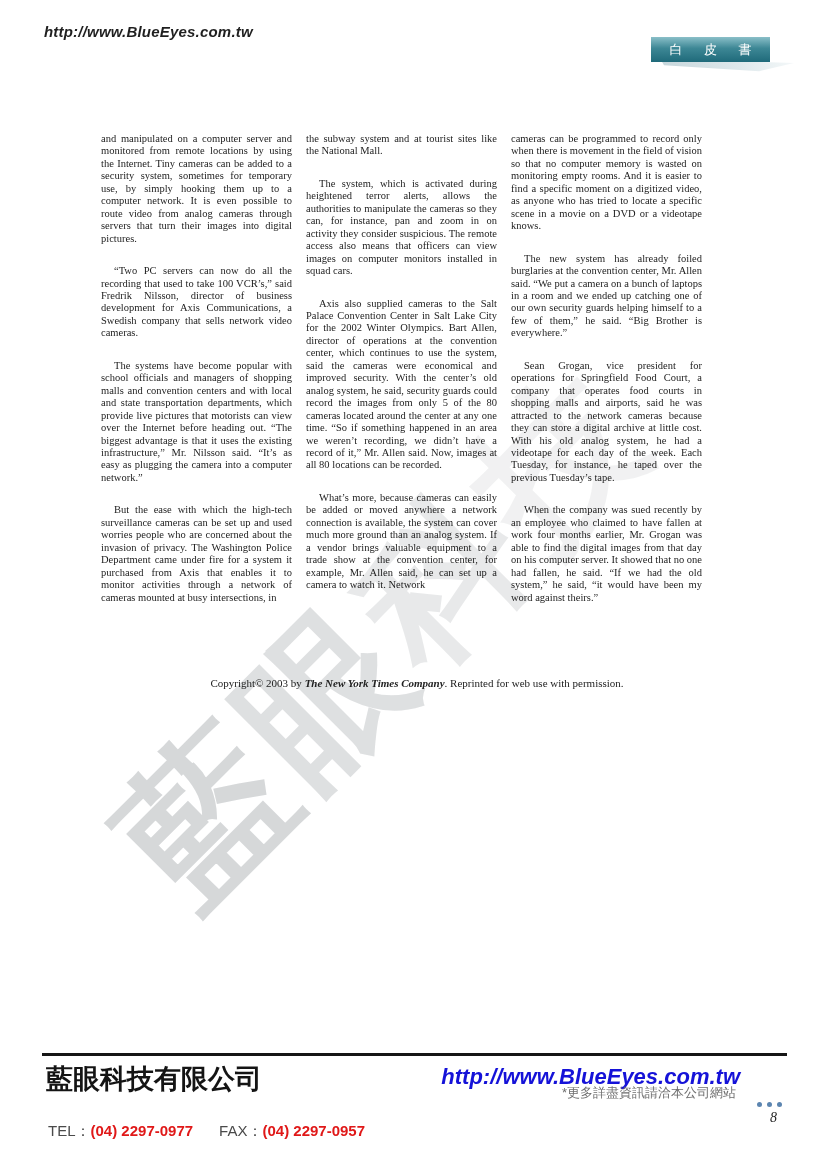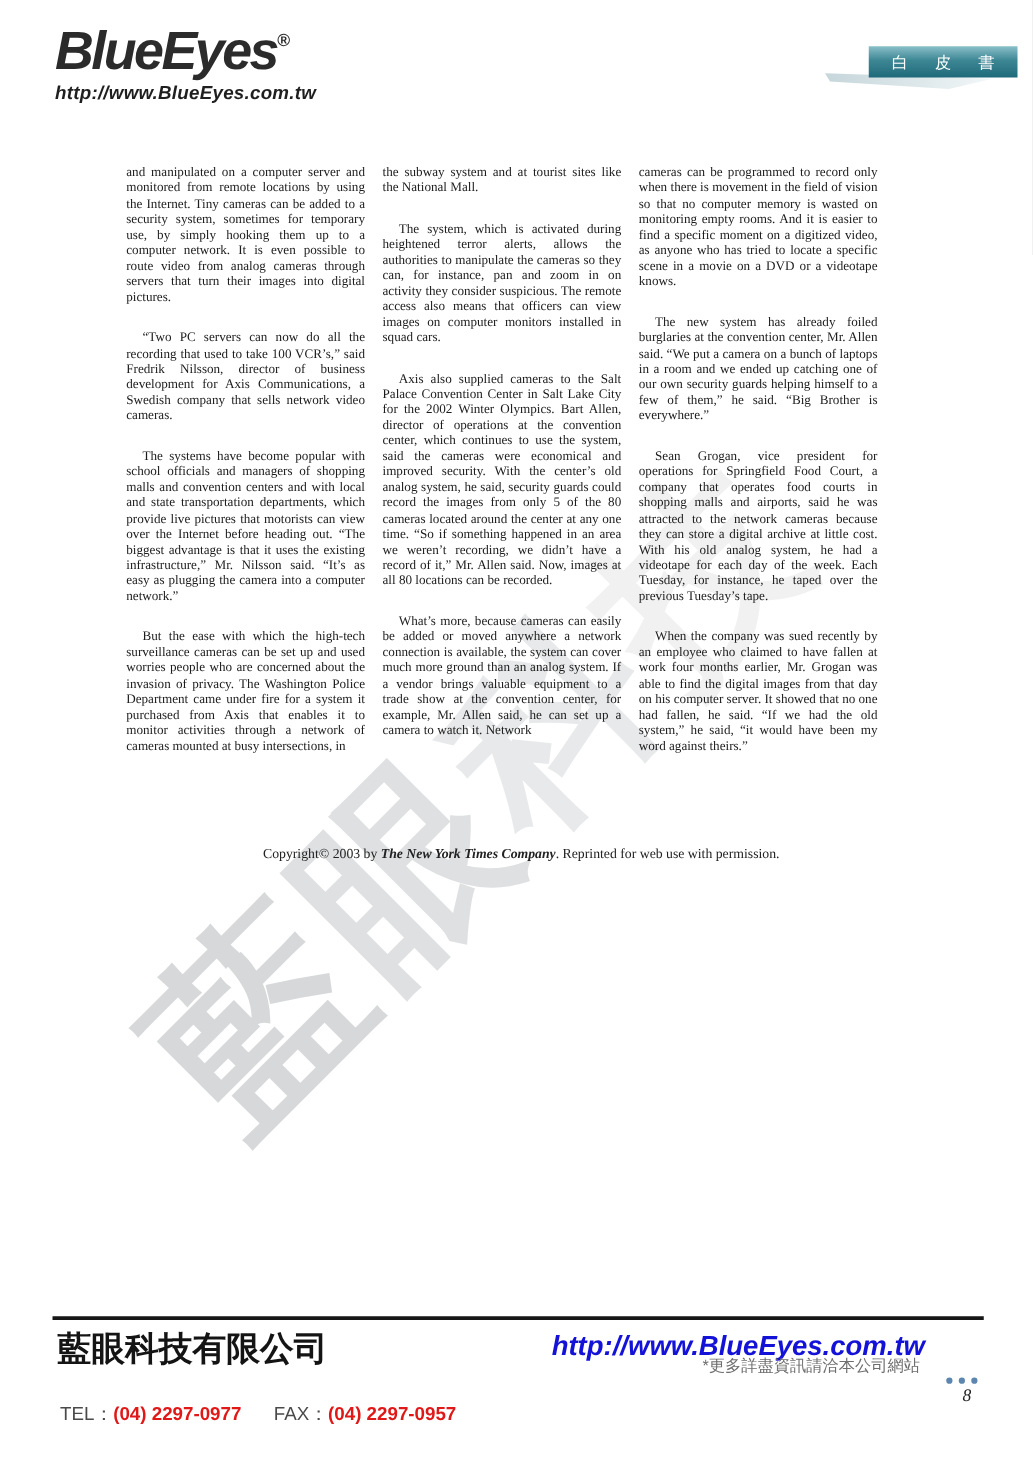--- a/index.html
+++ b/index.html
@@ -16,21 +16,21 @@
     font-size:43px; letter-spacing:-2px; color:#2b2b2b; line-height:1;
   }
   .logo-reg { font-size:14px; vertical-align:18px; letter-spacing:0; font-weight:700; }
   .logo-url {
     font-family:"Liberation Sans", sans-serif; font-style:italic; font-weight:700;
     font-size:15px; color:#1f1f1f; margin-top:3px; letter-spacing:0.2px;
   }
   .badge {
     position:absolute; left:651px; top:37px; width:119px; height:25px;
     background:linear-gradient(180deg,#8abfc8 0%, #3d8795 45%, #1f6a7a 100%);
-    display:flex; align-items:center; justify-content:center; z-index:2;margin-left:44px;
+    display:flex; align-items:center; justify-content:center; z-index:2;
   }
   .badge-label {
     color:#ffffff; font-size:13px; letter-spacing:9px; text-indent:9px;
     font-family:"Liberation Sans", sans-serif;
   }
   .badge-swoosh {
     position:absolute; left:660px; top:57px; width:134px; height:15px; z-index:1;
     background:linear-gradient(95deg,#c6d6db 0%, #dfe9ec 60%, #f4f8f9 100%);
     clip-path:polygon(0 10%, 100% 40%, 74% 95%, 3% 55%);
   }
@@ -93,21 +93,20 @@
   }
 </style>
 </head>
 <body>
 
 <div class="page">
 
   <div class="watermark"><span>藍</span><span>眼</span><span>科</span><span>技</span></div>
 
   <div class="logo-block">
-    <div class="logo-text"><span>BlueEyes</span><span class="logo-reg">®</span></div>
     <div class="logo-url">http://www.BlueEyes.com.tw</div>
   </div>
   <div class="badge-swoosh"></div>
   <div class="badge">
     <span class="badge-label">白 皮 書</span>
   </div>
 
   <div class="article">
       <div class="col">
         <p class="para">and manipulated on a computer server and monitored from remote locations by using the Internet. Tiny cameras can be added to a security system, sometimes for temporary use, by simply hooking them up to a computer network. It is even possible to route video from analog cameras through servers that turn their images into digital pictures.</p>

